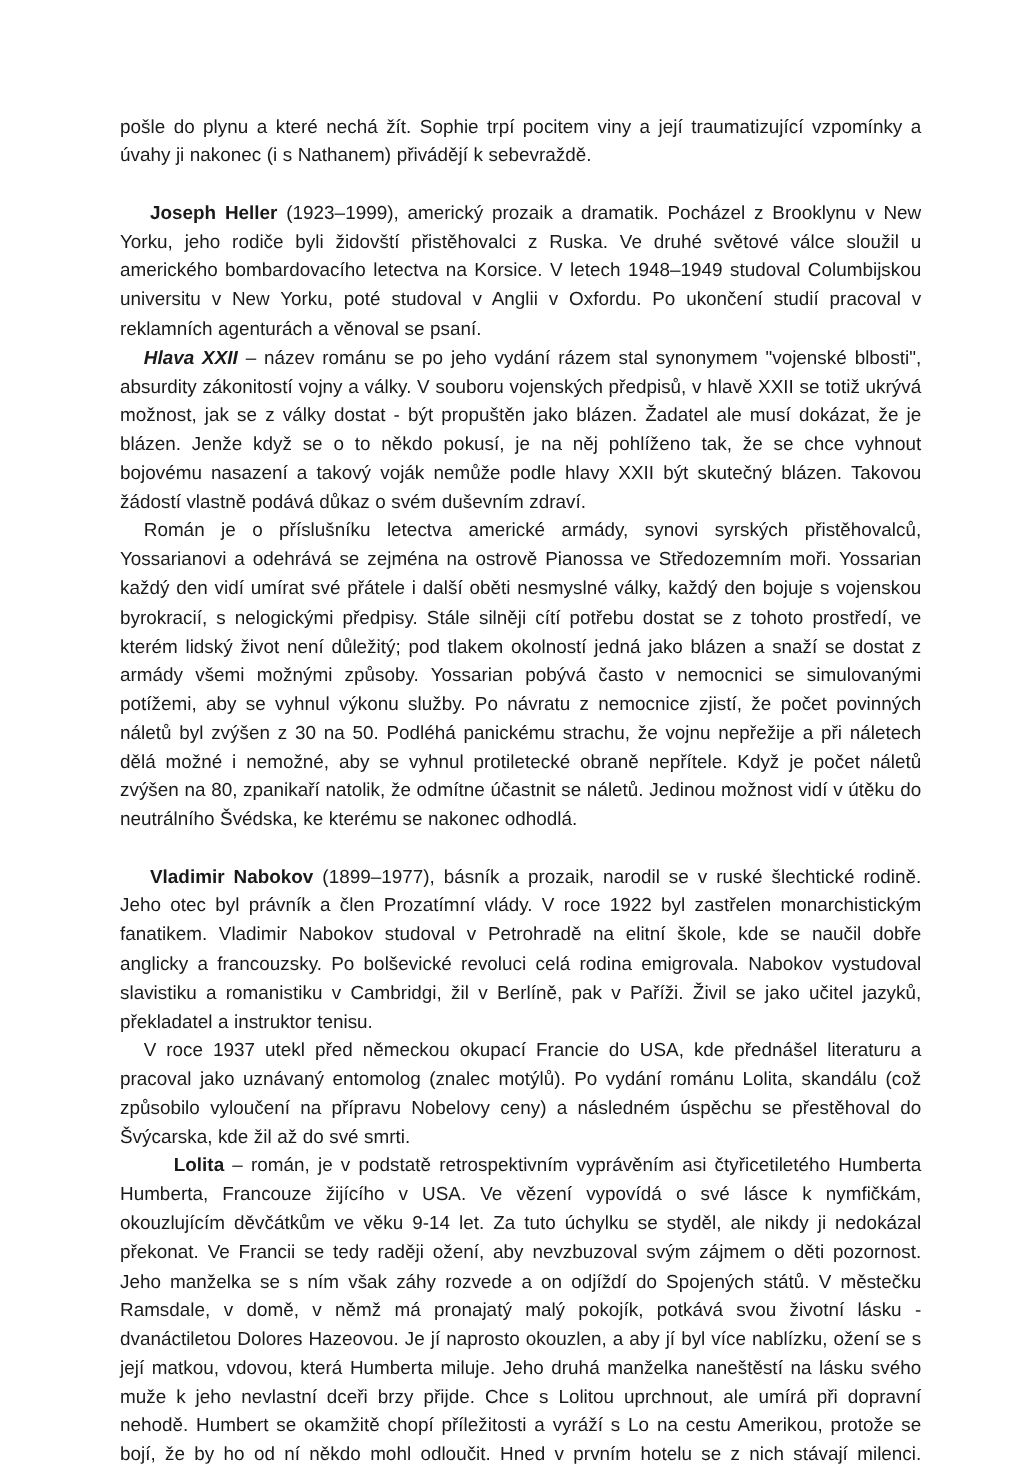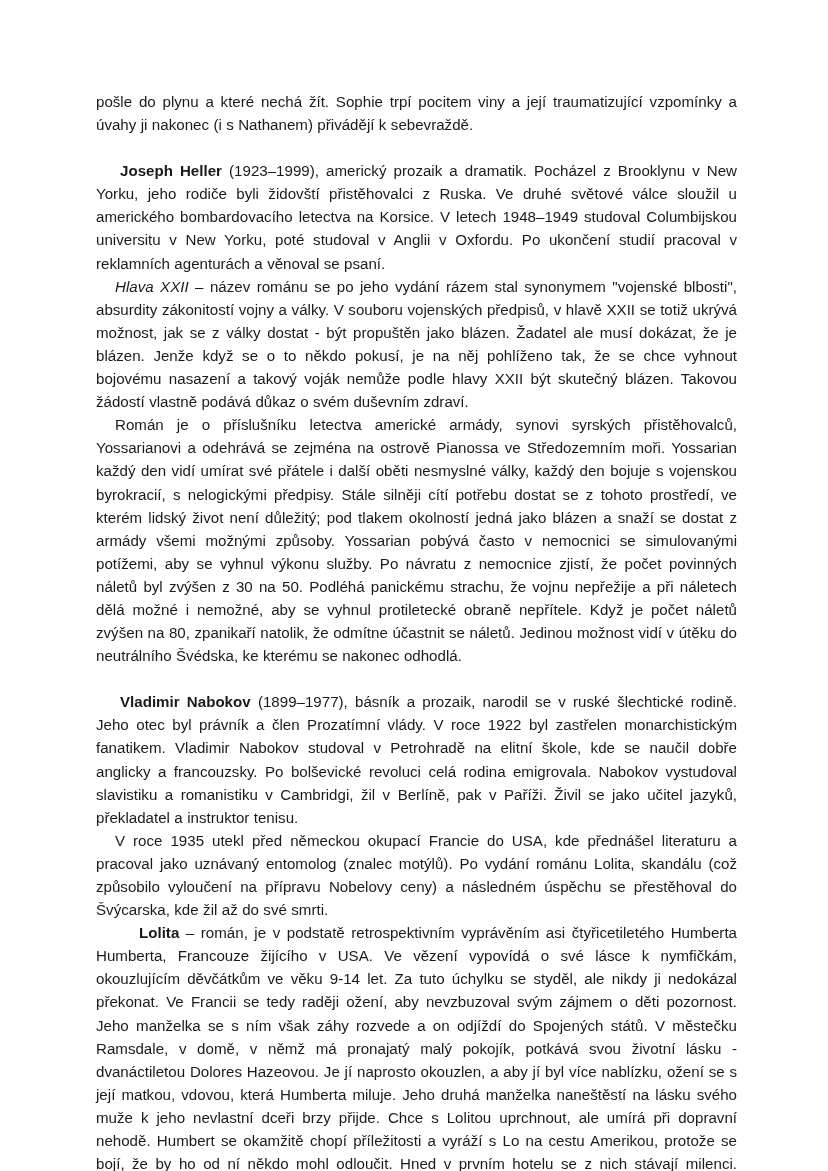--- a/index.html
+++ b/index.html
@@ -34,29 +34,29 @@
     word-spacing: 0.2px;
     hyphens: none;
   }
   p.para.indent {
     text-indent: 19px;
   }
   p.para.gap {
     margin-top: 23px;
   }
   .b { font-weight: bold; margin-left: 24px; }
-  .bi { font-weight: normal; font-style: italic; }
+  .bi { font-weight: bold; font-style: italic; }
   
 </style>
 </head>
 <body>
 
 <div class="page">
   <div class="doc-body" id="doc-body">
       <p class="para"><span>pošle do plynu a které nechá žít. Sophie trpí pocitem viny a její traumatizující vzpomínky a úvahy ji nakonec (i s Nathanem) přivádějí k sebevraždě.</span></p>
       <p class="para gap"><span class="b">Joseph Heller</span><span> (1923–1999), americký prozaik a dramatik. Pocházel z Brooklynu v New Yorku, jeho rodiče byli židovští přistěhovalci z Ruska. Ve druhé světové válce sloužil u amerického bombardovacího letectva na Korsice. V letech 1948–1949 studoval Columbijskou universitu v New Yorku, poté studoval v Anglii v Oxfordu. Po ukončení studií pracoval v reklamních agenturách a věnoval se psaní.</span></p>
       <p class="para indent"><span class="bi">Hlava XXII</span><span> – název románu se po jeho vydání rázem stal synonymem "vojenské blbosti", absurdity zákonitostí vojny a války. V souboru vojenských předpisů, v hlavě XXII se totiž ukrývá možnost, jak se z války dostat - být propuštěn jako blázen. Žadatel ale musí dokázat, že je blázen. Jenže když se o to někdo pokusí, je na něj pohlíženo tak, že se chce vyhnout bojovému nasazení a takový voják nemůže podle hlavy XXII být skutečný blázen. Takovou žádostí vlastně podává důkaz o svém duševním zdraví.</span></p>
       <p class="para indent"><span>Román je o příslušníku letectva americké armády, synovi syrských přistěhovalců, Yossarianovi a odehrává se zejména na ostrově Pianossa ve Středozemním moři. Yossarian každý den vidí umírat své přátele i další oběti nesmyslné války, každý den bojuje s vojenskou byrokracií, s nelogickými předpisy. Stále silněji cítí potřebu dostat se z tohoto prostředí, ve kterém lidský život není důležitý; pod tlakem okolností jedná jako blázen a snaží se dostat z armády všemi možnými způsoby. Yossarian pobývá často v nemocnici se simulovanými potížemi, aby se vyhnul výkonu služby. Po návratu z nemocnice zjistí, že počet povinných náletů byl zvýšen z 30 na 50. Podléhá panickému strachu, že vojnu nepřežije a při náletech dělá možné i nemožné, aby se vyhnul protiletecké obraně nepřítele. Když je počet náletů zvýšen na 80, zpanikaří natolik, že odmítne účastnit se náletů. Jedinou možnost vidí v útěku do neutrálního Švédska, ke kterému se nakonec odhodlá.</span></p>
       <p class="para gap"><span class="b">Vladimir Nabokov</span><span> (1899–1977), básník a prozaik, narodil se v ruské šlechtické rodině. Jeho otec byl právník a člen Prozatímní vlády. V roce 1922 byl zastřelen monarchistickým fanatikem. Vladimir Nabokov studoval v Petrohradě na elitní škole, kde se naučil dobře anglicky a francouzsky. Po bolševické revoluci celá rodina emigrovala. Nabokov vystudoval slavistiku a romanistiku v Cambridgi, žil v Berlíně, pak v Paříži. Živil se jako učitel jazyků, překladatel a instruktor tenisu.</span></p>
-      <p class="para indent"><span>V roce 1935 utekl před německou okupací Francie do USA, kde přednášel literaturu a pracoval jako uznávaný entomolog (znalec motýlů). Po vydání románu Lolita, skandálu (což způsobilo vyloučení na přípravu Nobelovy ceny) a následném úspěchu se přestěhoval do Švýcarska, kde žil až do své smrti.</span></p>
+      <p class="para indent"><span>V roce 1937 utekl před německou okupací Francie do USA, kde přednášel literaturu a pracoval jako uznávaný entomolog (znalec motýlů). Po vydání románu Lolita, skandálu (což způsobilo vyloučení na přípravu Nobelovy ceny) a následném úspěchu se přestěhoval do Švýcarska, kde žil až do své smrti.</span></p>
       <p class="para indent"><span class="b">Lolita</span><span> – román, je v podstatě retrospektivním vyprávěním asi čtyřicetiletého Humberta Humberta, Francouze žijícího v USA. Ve vězení vypovídá o své lásce k nymfičkám, okouzlujícím děvčátkům ve věku 9-14 let. Za tuto úchylku se styděl, ale nikdy ji nedokázal překonat. Ve Francii se tedy raději ožení, aby nevzbuzoval svým zájmem o děti pozornost. Jeho manželka se s ním však záhy rozvede a on odjíždí do Spojených států. V městečku Ramsdale, v domě, v němž má pronajatý malý pokojík, potkává svou životní lásku - dvanáctiletou Dolores Hazeovou. Je jí naprosto okouzlen, a aby jí byl více nablízku, ožení se s její matkou, vdovou, která Humberta miluje. Jeho druhá manželka naneštěstí na lásku svého muže k jeho nevlastní dceři brzy přijde. Chce s Lolitou uprchnout, ale umírá při dopravní nehodě. Humbert se okamžitě chopí příležitosti a vyráží s Lo na cestu Amerikou, protože se bojí, že by ho od ní někdo mohl odloučit. Hned v prvním hotelu se z nich stávají milenci. Humbert je na ní stále více závislý a stále více na ni žárlí. Naopak Lolita stupňuje své požadavky, vyhrožuje, že Humberta udá. Jednoho dne Lola náhle zmizí. Její otčím je zoufalý, hledá ji všude, ale marně. Až po několika letech ji objeví v jednom zapadlém městečku, vdanou a těhotnou. Prosí ji, aby s ním odešla, Lola však jeho lásku nikdy neopětovala, byl jí vždy lhostejný. Humbert se s tím nedokáže smířit, chce alespoň vědět, kdo ji tenkrát unesl. Lola mu prozradí (za hodně peněz), že to byl její movitý nápadník Quilty. Humbert Quiltyho najde, zastřelí a za vraždu jde ve vězení.</span></p>
     </div>
 </div>
 
 </body></html>

